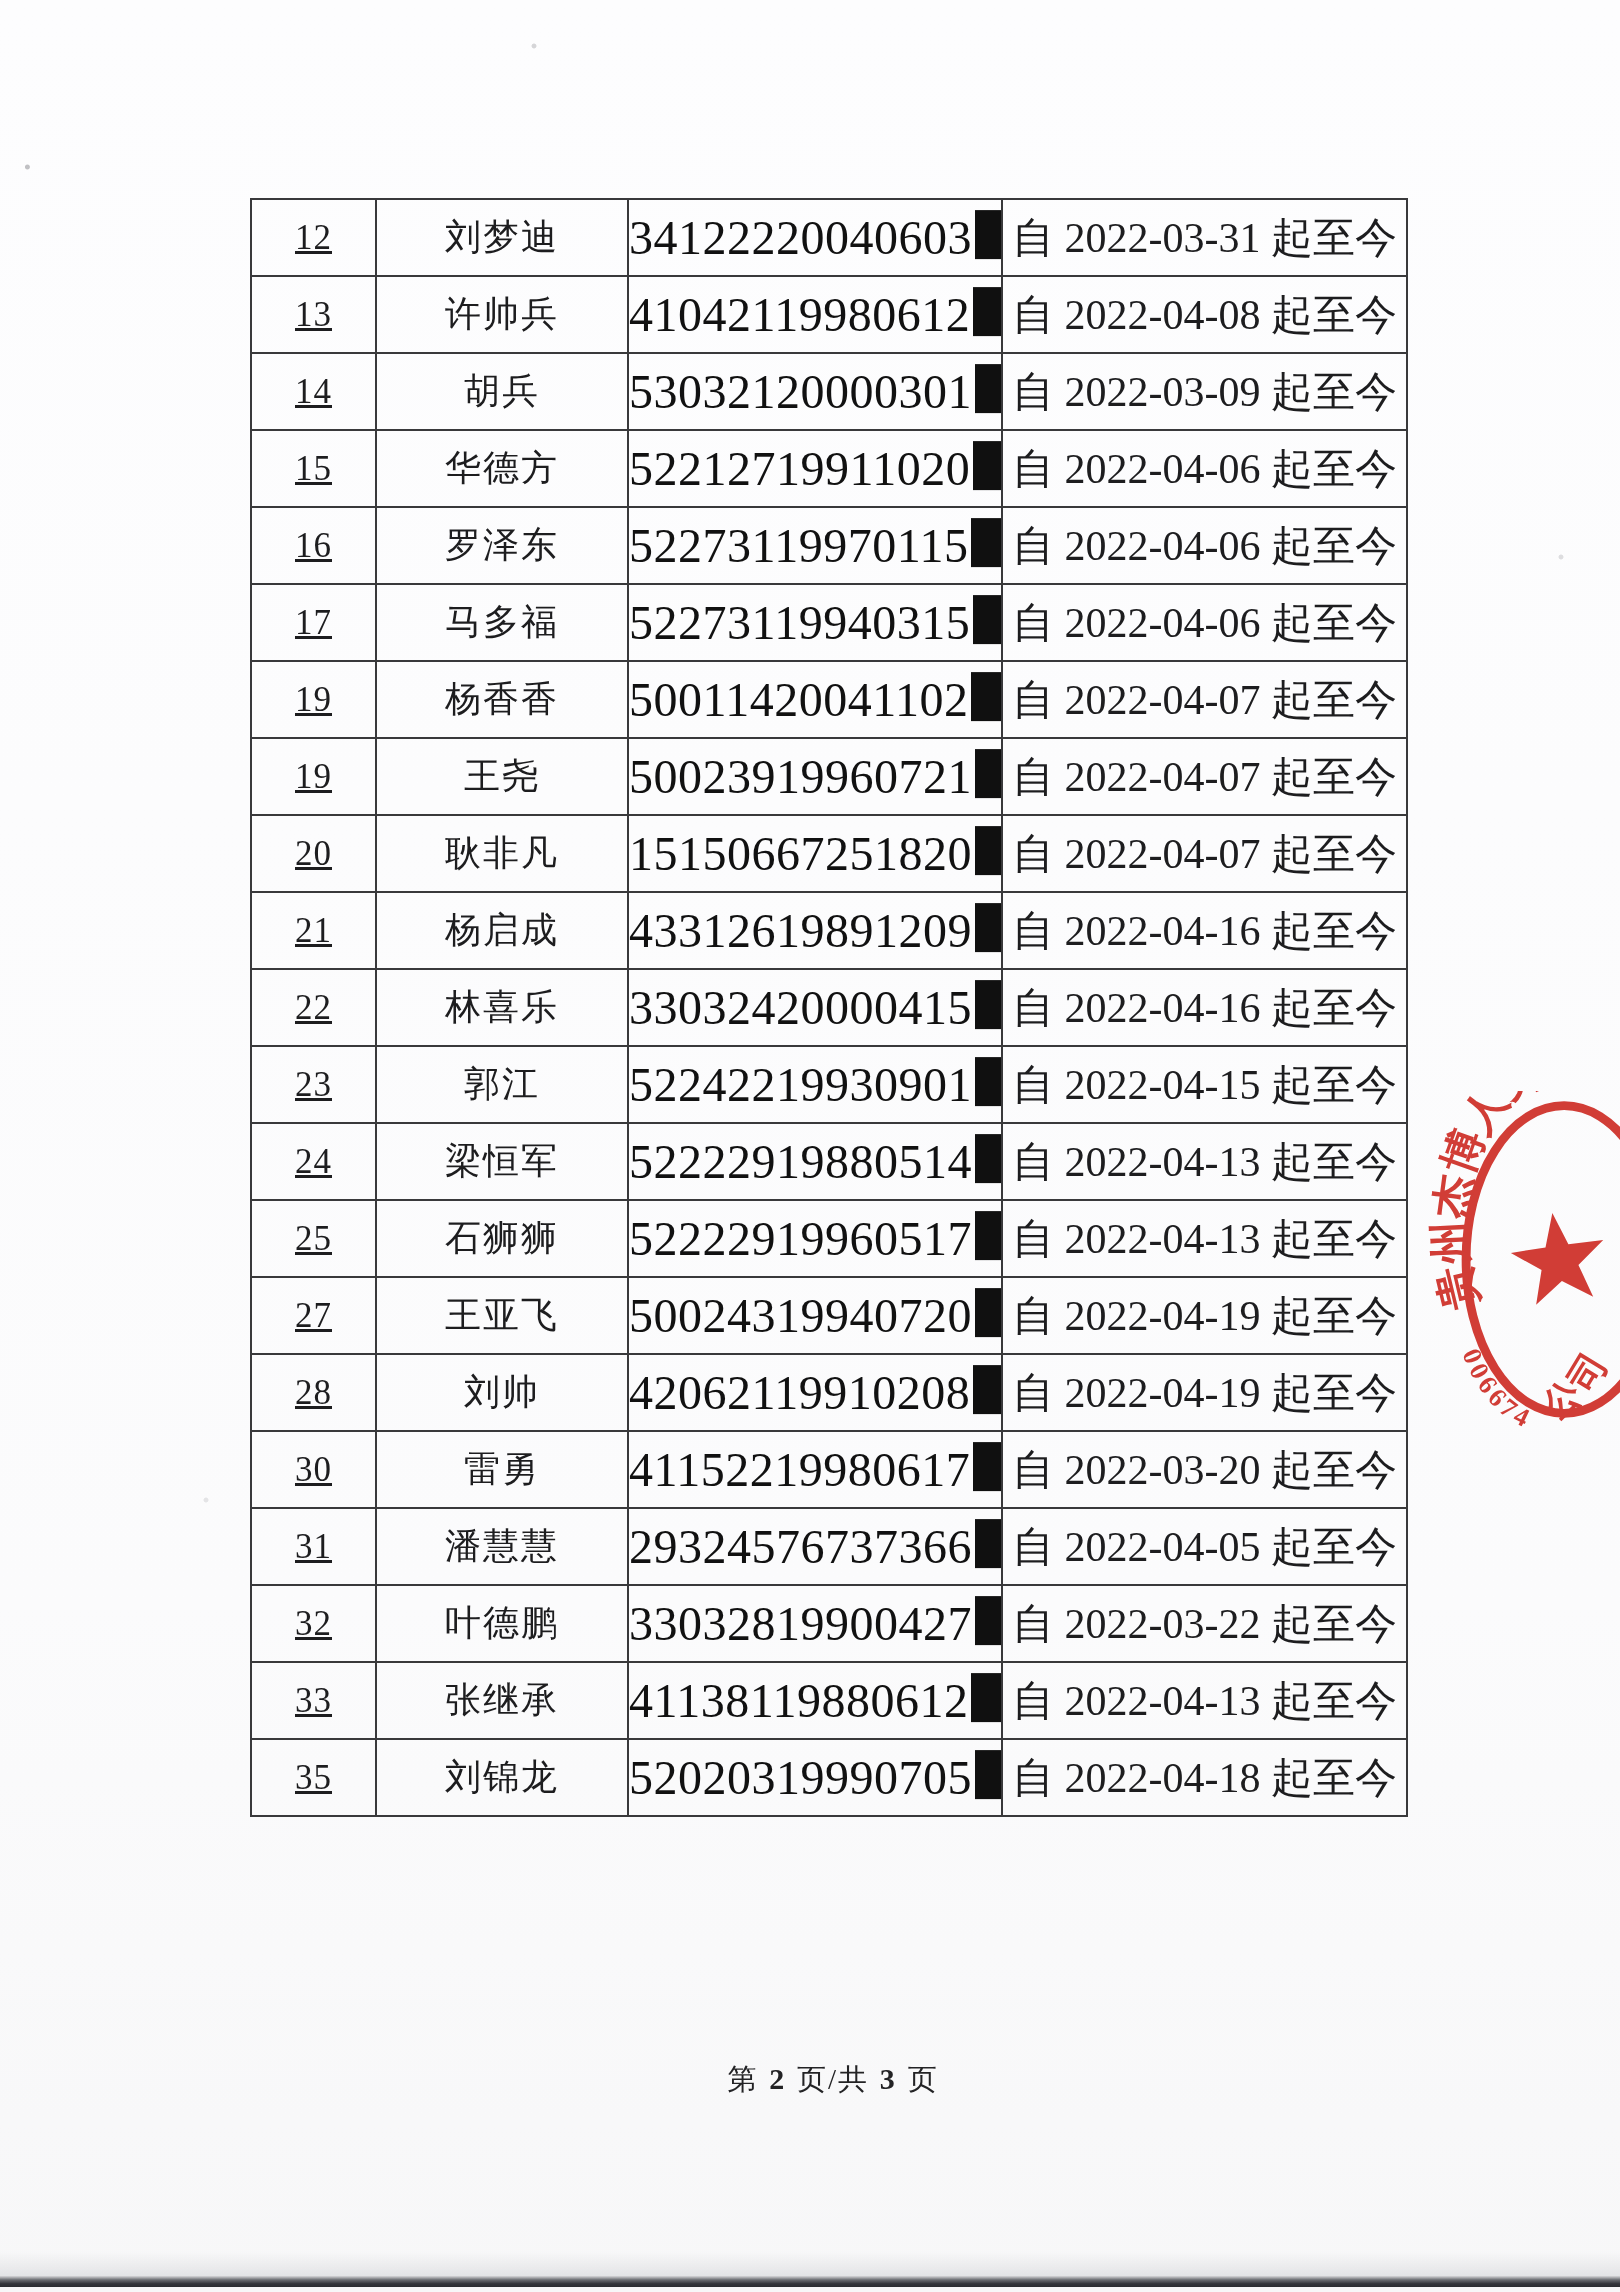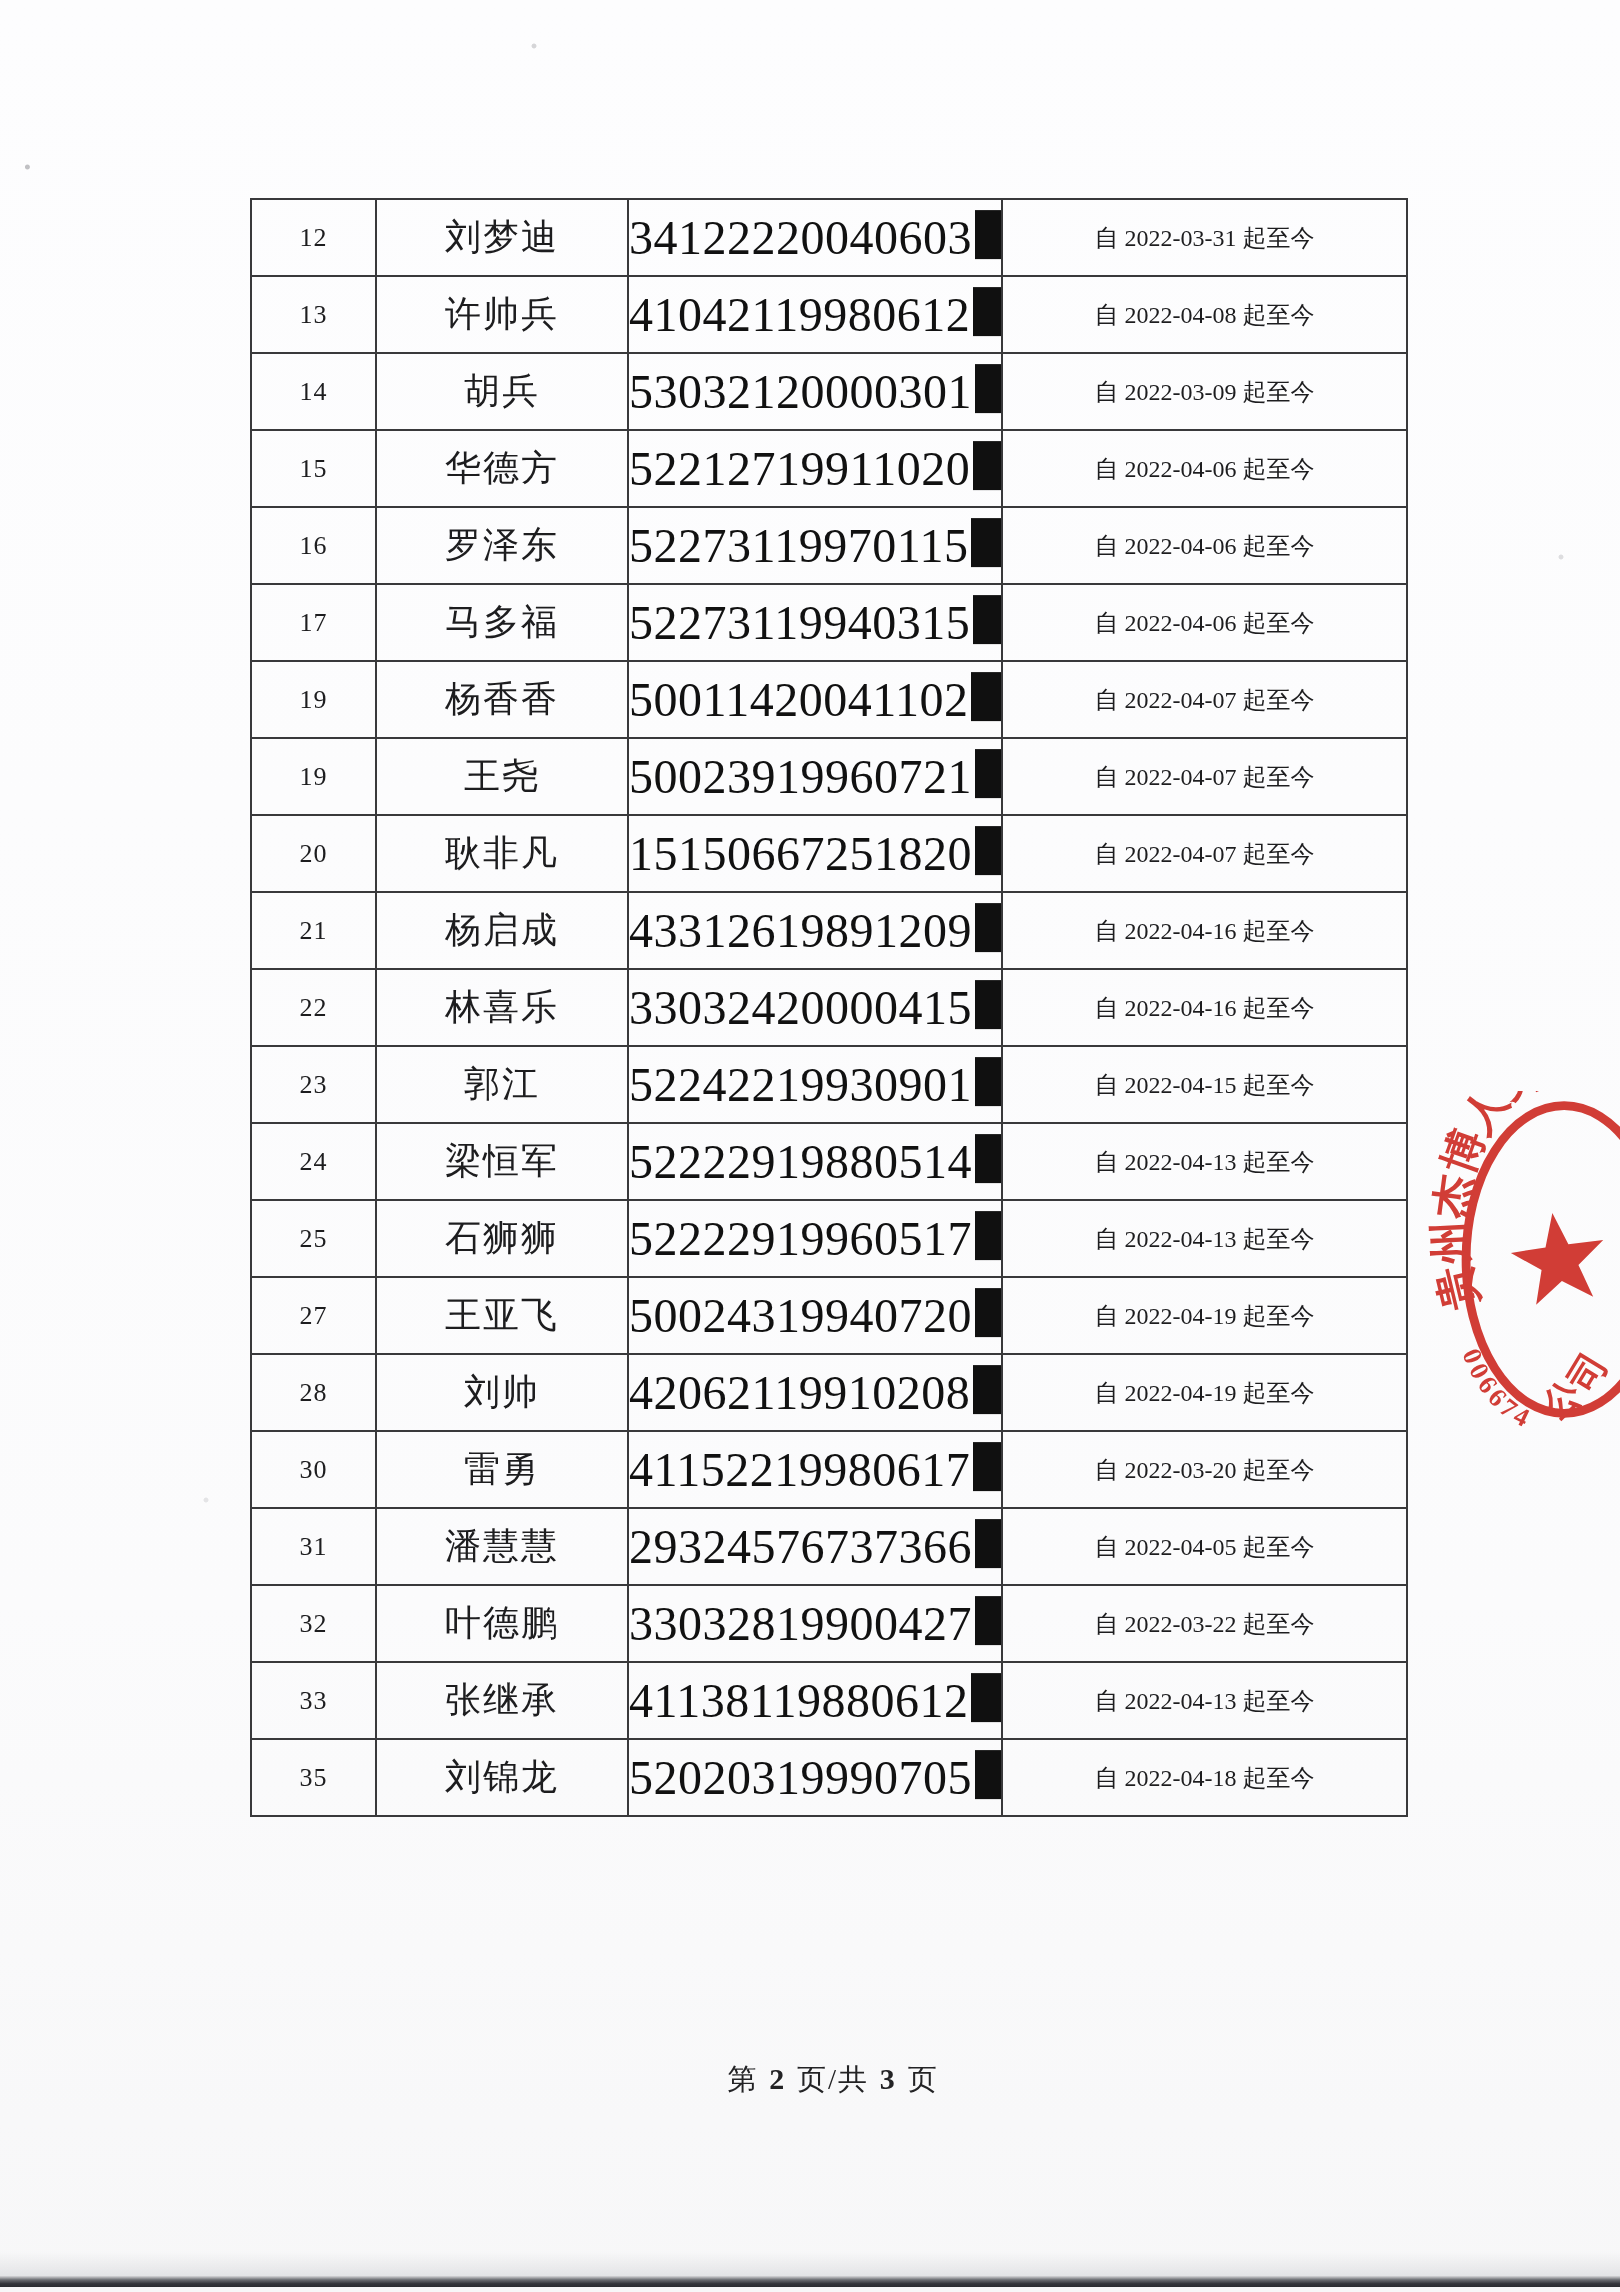--- a/index.html
+++ b/index.html
@@ -24,24 +24,24 @@
     border-collapse:collapse;table-layout:fixed;
   }
   table.roster td{
     border:2px solid #39393b;
     height:75px;
     text-align:center;vertical-align:middle;
     padding:0;
     overflow:hidden;
     white-space:nowrap;
   }
-  td.c-no{width:123px;font-size:26px;letter-spacing:1px;}
+  td.c-no{width:123px;font-size:35px;letter-spacing:1px;text-decoration:underline;}
   td.c-name{width:250px;font-size:36px;letter-spacing:2px;}
   td.c-id{width:372px;}
-  td.c-date{width:403px;font-size:24px;margin-top:40px;}
+  td.c-date{width:403px;font-size:42px;margin-top:40px;}
   .idnum{
     font-size:48px;font-weight:normal;letter-spacing:0.5px;
     vertical-align:middle;color:#111;
   }
   .redact{
     display:inline-block;width:65px;height:49px;
     background:#101010;
     vertical-align:middle;
     margin-left:2.9px;transform:translateY(-2.9px);
   }

